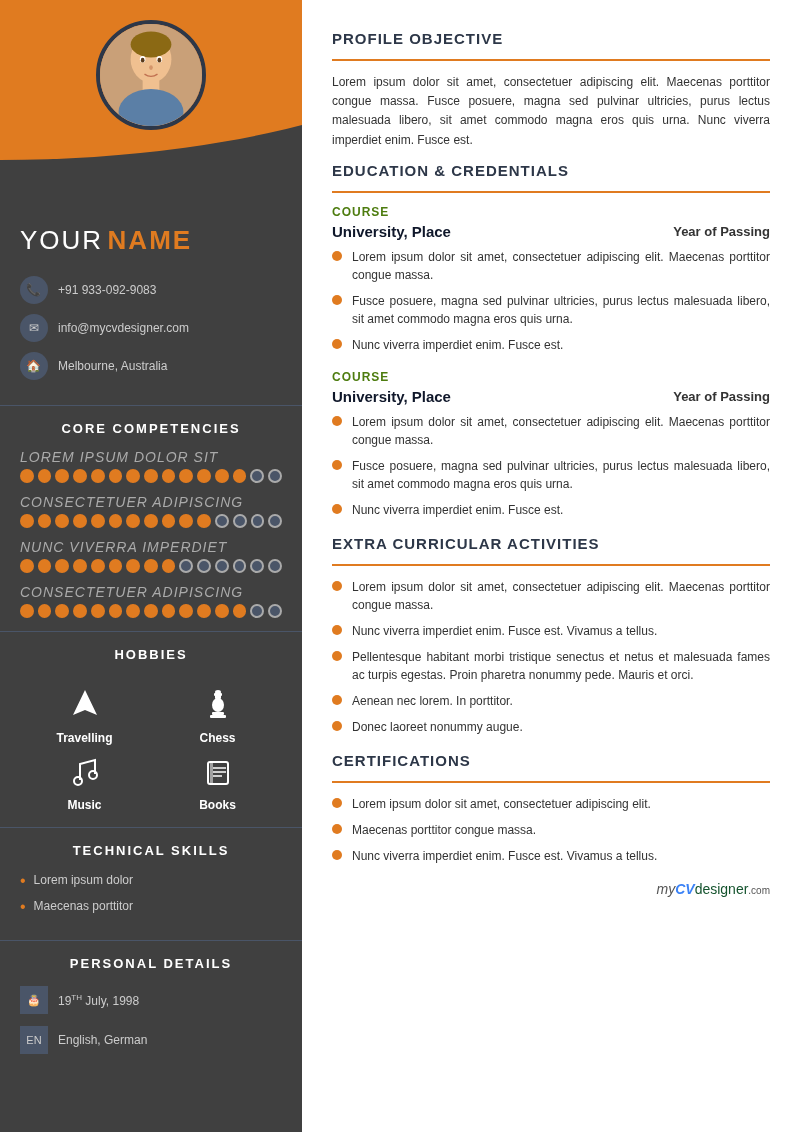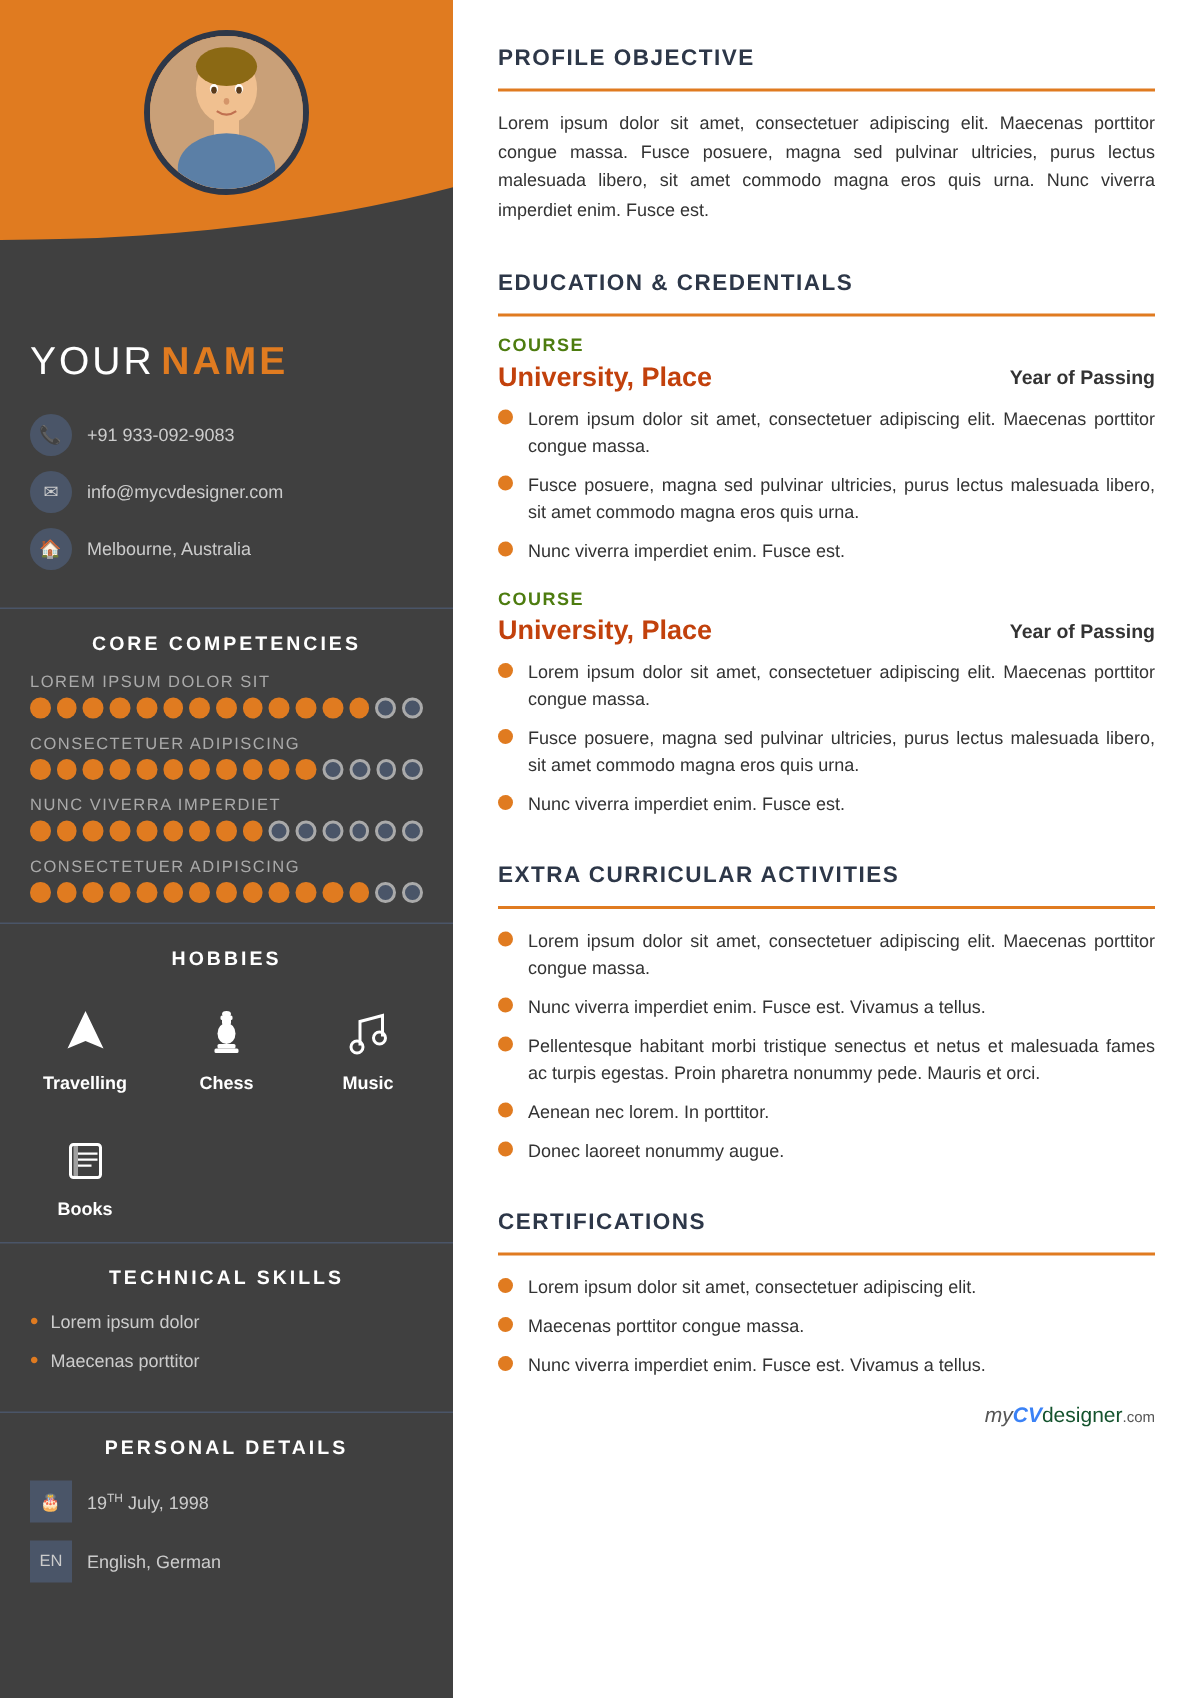--- a/index.html
+++ b/index.html
@@ -119,25 +119,26 @@
       border-top: 1px solid #4a5568;
       margin-top: 5px;
       text-align: center;
     }
 
     .competency-item {
       padding: 3px 20px 8px 20px;
     }
 
     .competency-label {
-      font-size: 11px;
+      font-size: 14px;
       color: #aaa;
       letter-spacing: 1px;
       text-transform: uppercase;
       margin-bottom: 4px;
+      font-style: italic;
     }
 
     .dots-row {
       display: flex;
       gap: 4px;
     }
 
     .dot {
       width: 14px;
       height: 14px;
@@ -145,22 +146,22 @@
       background: #e07b20;
     }
 
     .dot.empty {
       background: #4a5568;
       border: 2px solid #aaa;
     }
 
     .hobbies-grid {
       display: grid;
-      grid-template-columns: 1fr 1fr 1fr;
-      gap: 21px;
+      grid-template-columns: 1fr 1fr;
+      gap: 4px;
       padding: 10px 20px;
     }
 
     .hobby-item {
       display: flex;
       flex-direction: column;
       align-items: center;
       color: #fff;
     }
 
@@ -230,21 +231,21 @@
       background: #fff;
     }
 
     .section-heading {
       font-size: 15px;
       font-weight: 700;
       color: #2d3748;
       letter-spacing: 1px;
       text-transform: uppercase;
       margin-bottom: 12px;
-      margin-top: 30px;
+      margin-top: 12px;
     }
 
     .section-heading:first-child {
       margin-top: 0;
     }
 
     .section-divider {
       border: none;
       border-top: 2px solid #e07b20;
       width: 100%;
@@ -268,23 +269,23 @@
     }
 
     .university-row {
       display: flex;
       justify-content: space-between;
       align-items: center;
       margin-bottom: 8px;
     }
 
     .university-name {
-      font-size: 18px;
-      font-weight: 700;
-      color: #c2410c;
+      font-size: 15px;
+      font-weight: 700;
+      color: #0f172a;
     }
 
     .year-passing {
       font-size: 13px;
       font-weight: 700;
       color: #333;
     }
 
     .edu-bullet-list {
       list-style: none;

